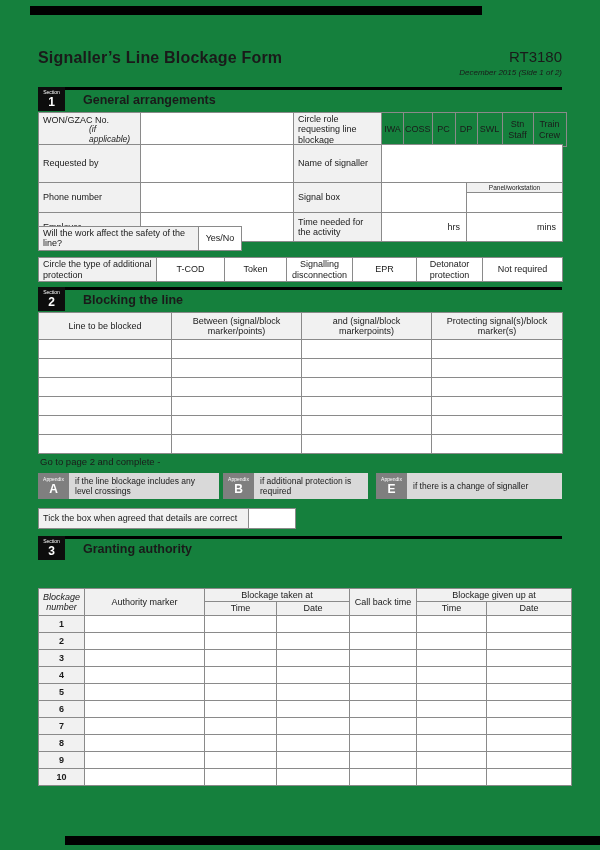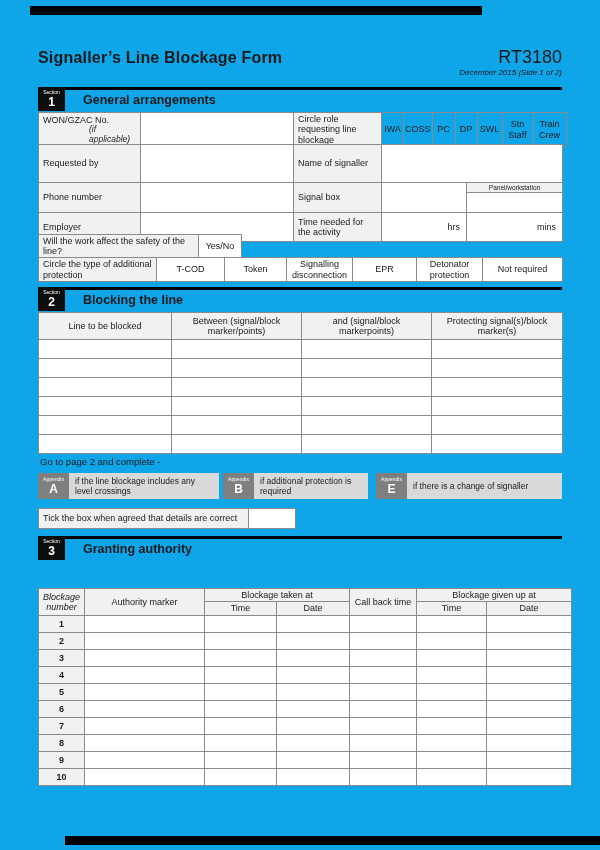--- a/index.html
+++ b/index.html
@@ -1,27 +1,27 @@
 <!DOCTYPE html>
 <html><head>
 <meta charset="utf-8">
 <style>
   *{box-sizing:border-box;}
   html,body{margin:0;padding:0;background:#ffffff;}
-  .page{position:relative;width:600px;height:850px;background:#0ea5e9;
+  .page{position:relative;width:600px;height:850px;background:#15803d;
         font-family:"Liberation Sans",sans-serif;color:#1a1a1a;overflow:hidden;}
   .scanbar{position:absolute;background:#000;}
   .scanbar.top{left:30px;top:6px;width:452px;height:9px;}
   .scanbar.bottom{left:65px;top:836px;width:535px;height:9px;}
 
   .header-row{position:absolute;top:49px;left:38px;width:524px;display:flex;
               justify-content:space-between;align-items:flex-start;}
   .title{font-size:16px;font-weight:bold;margin:0;line-height:18px;letter-spacing:.2px;}
   .hdr-right{text-align:right;}
-  .form-number{font-size:18px;line-height:16px;}
+  .form-number{font-size:15px;line-height:16px;}
   .edition{font-size:8px;font-style:italic;margin-top:3px;}
 
   .sec{position:absolute;left:38px;width:524px;height:24px;}
   .sec .rule{position:absolute;top:0;left:0;right:0;height:3px;background:#000;}
   .sec .badge{position:absolute;top:0;left:0;width:27px;height:24px;background:#0d0d0d;
               color:#fff;text-align:center;line-height:1;padding-top:3px;}
   .sec .badge .w{font-size:5px;}
   .sec .badge .n{font-size:12px;font-weight:bold;margin-top:1px;}
   .sec .t{position:absolute;left:45px;top:6px;font-size:12.5px;font-weight:bold;}
 
@@ -137,21 +137,21 @@
     <tr style="height:29px">
       <td class="g">Employer</td>
       <td class="in"></td>
       <td class="g sm">Time needed for the activity</td>
       <td class="in r">hrs</td>
       <td class="in r">mins</td>
     </tr>
   </tbody>
     </table>
 
-  <table class="ft" style="top:234px">
+  <table class="ft" style="top:226px">
     <colgroup>
         <col style="width:160px">
         <col style="width:43px">
       </colgroup>
     <tbody>
         <tr style="height:17px">
       <td class="g sm">Will the work affect the safety of the line?</td>
       <td class="in c">Yes/No</td>
     </tr>
   </tbody>

